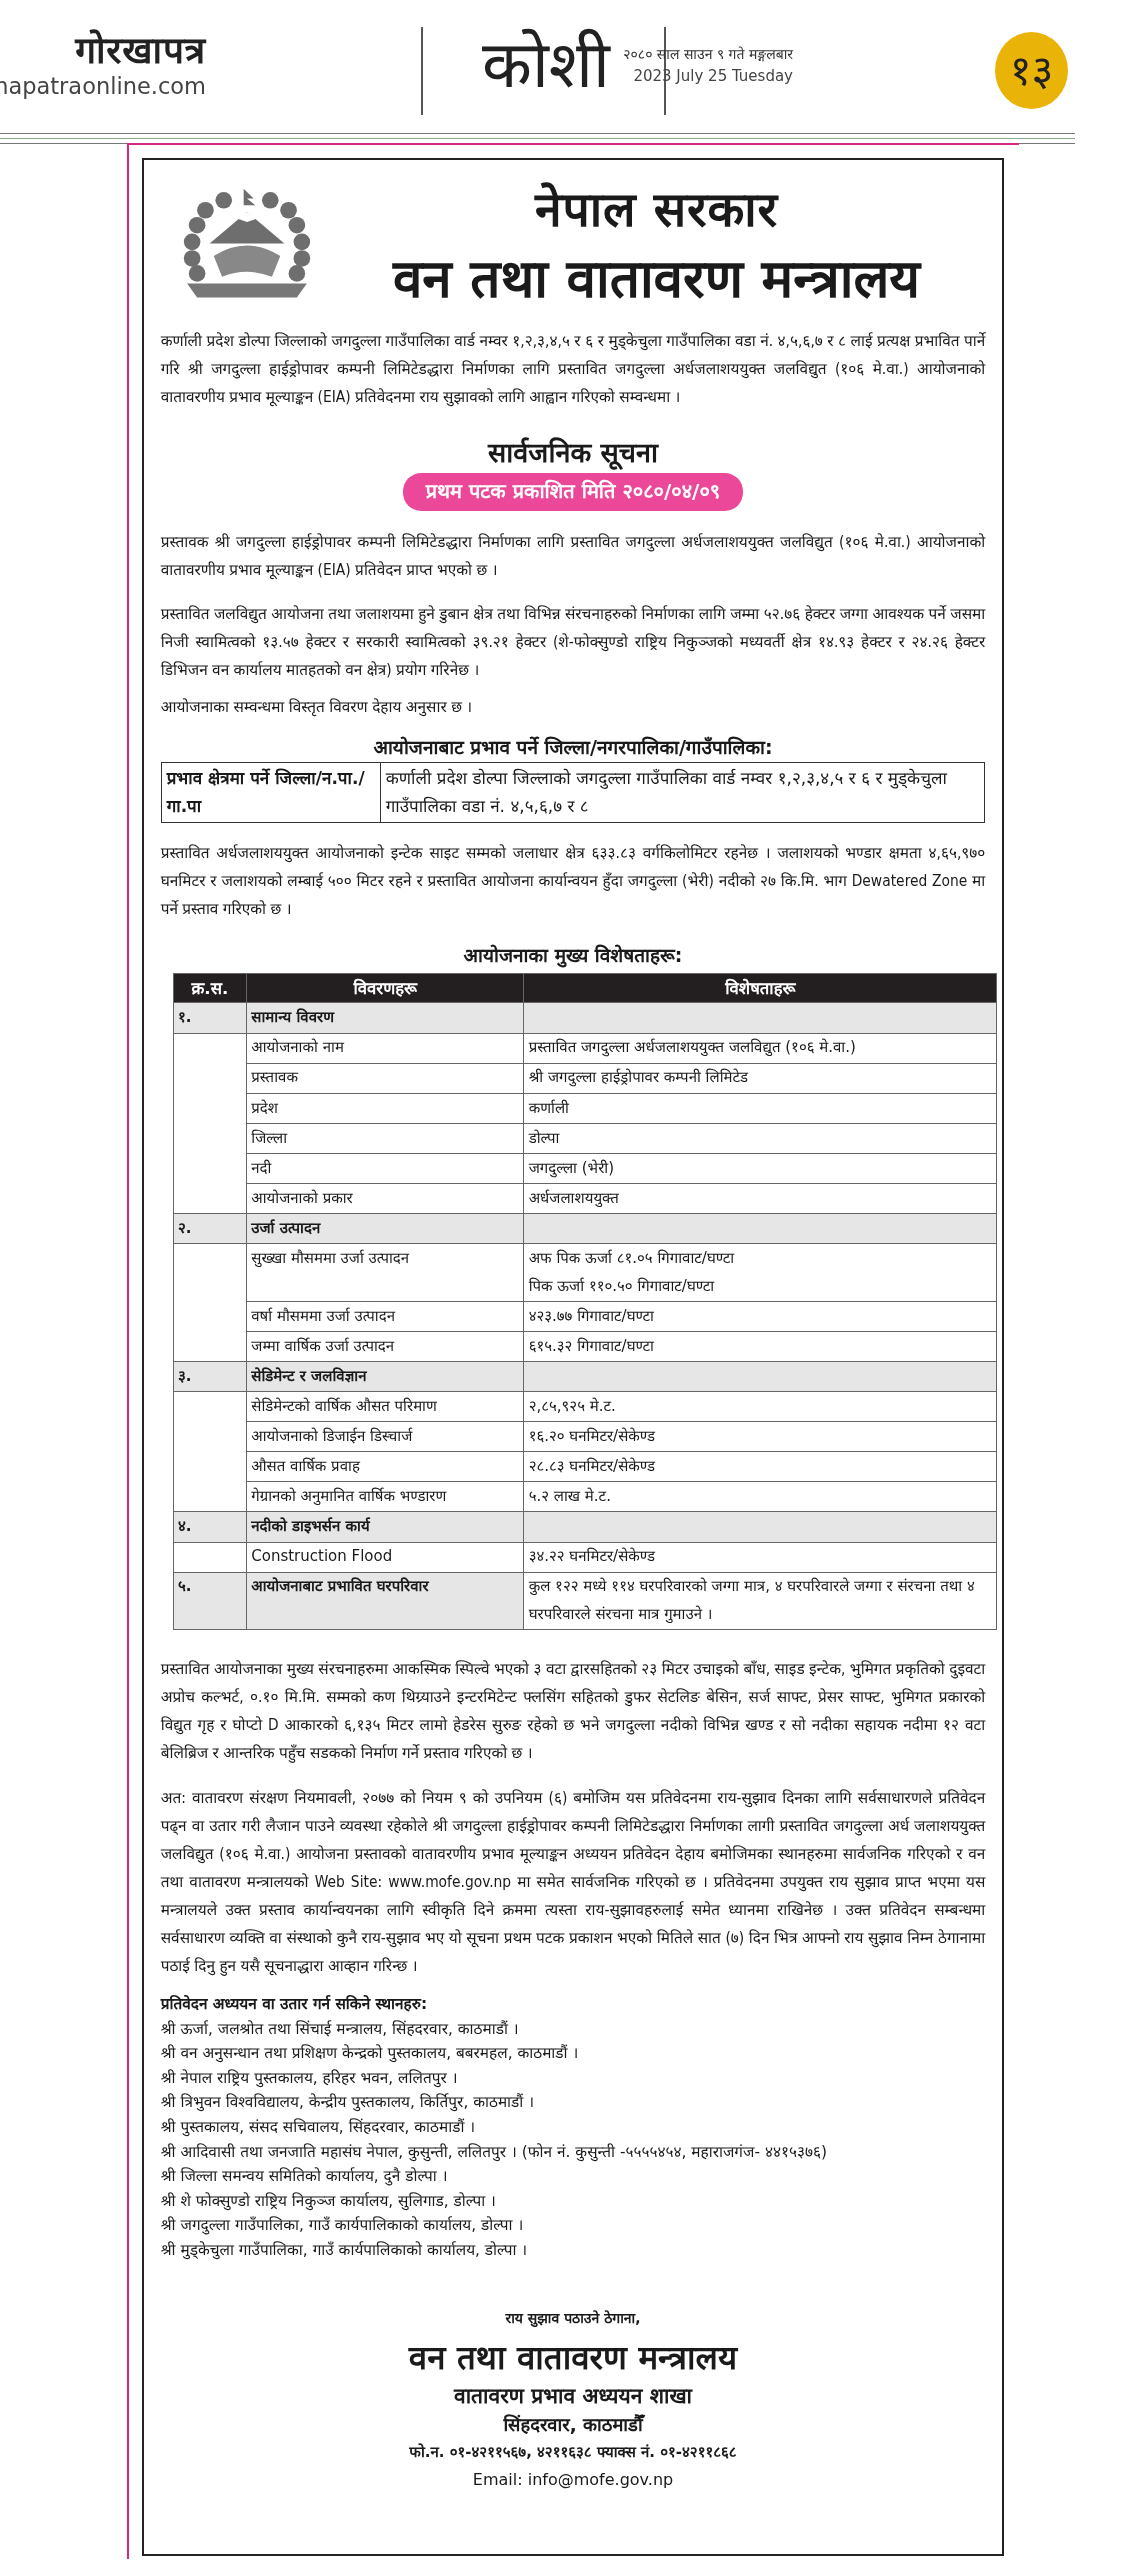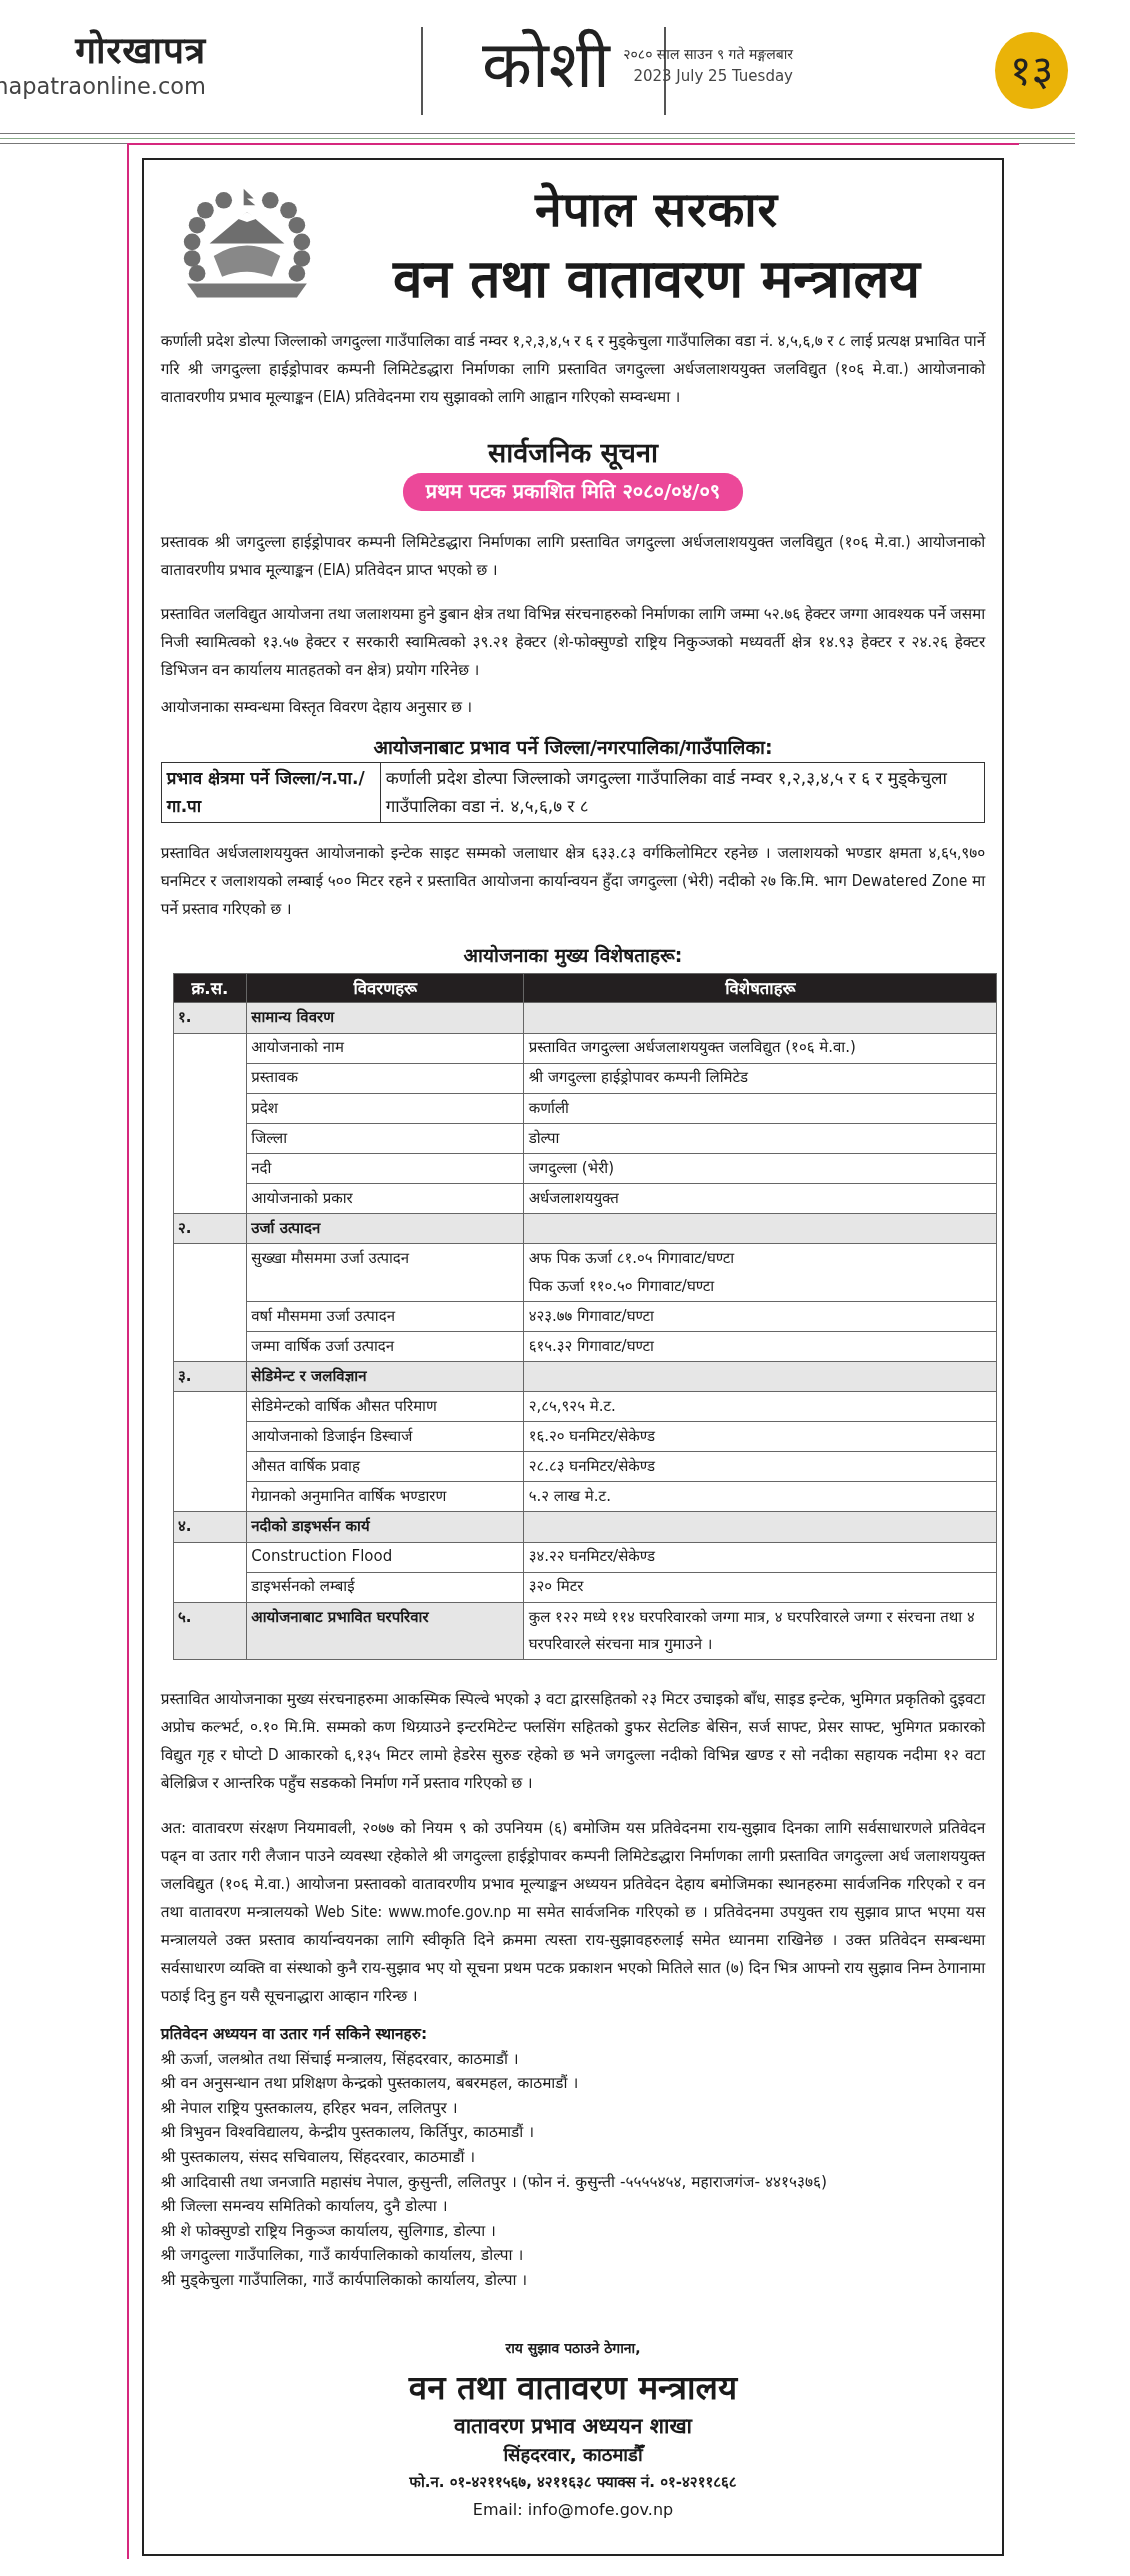--- a/index.html
+++ b/index.html
@@ -266,27 +266,20 @@
             <td class="lbl">नदीको डाइभर्सन कार्य</td>
             <td></td>
           </tr>
           <tr>
             <td class="sn" style="border-top: none; border-bottom: none;"></td>
             <td class="lbl en-text">Construction Flood</td>
             <td>
               <div>३४.२२ घनमिटर/सेकेण्ड</div>
             </td>
           </tr>
-          <tr>
-            <td class="sn" style="border-top: none; border-bottom: none;"></td>
-            <td class="lbl">डाइभर्सनको लम्बाई</td>
-            <td>
-              <div>३२० मिटर</div>
-            </td>
-          </tr>
           <tr class="sec">
             <td class="sn">५.</td>
             <td class="lbl">आयोजनाबाट प्रभावित घरपरिवार</td>
             <td style="font-weight:normal;background:#fff">कुल १२२ मध्ये ११४ घरपरिवारको जग्गा मात्र, ४ घरपरिवारले जग्गा र संरचना तथा ४ घरपरिवारले संरचना मात्र गुमाउने ।</td>
           </tr>
         </tbody>
     </table>
 
     <div class="gap20"></div>
     <div class="gap10"></div>

